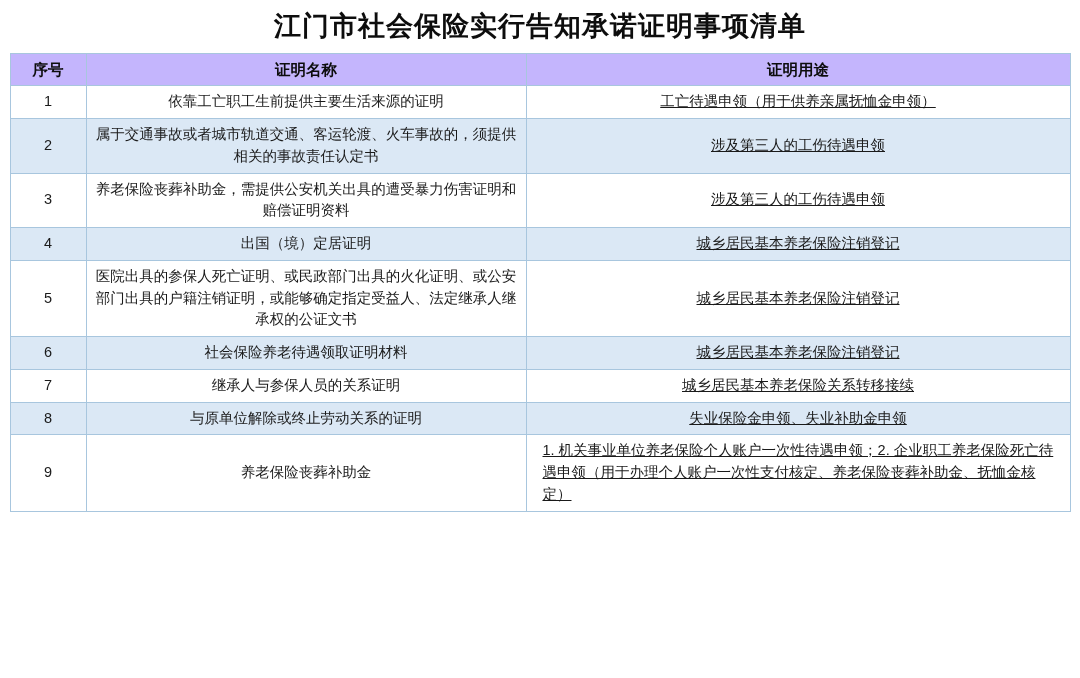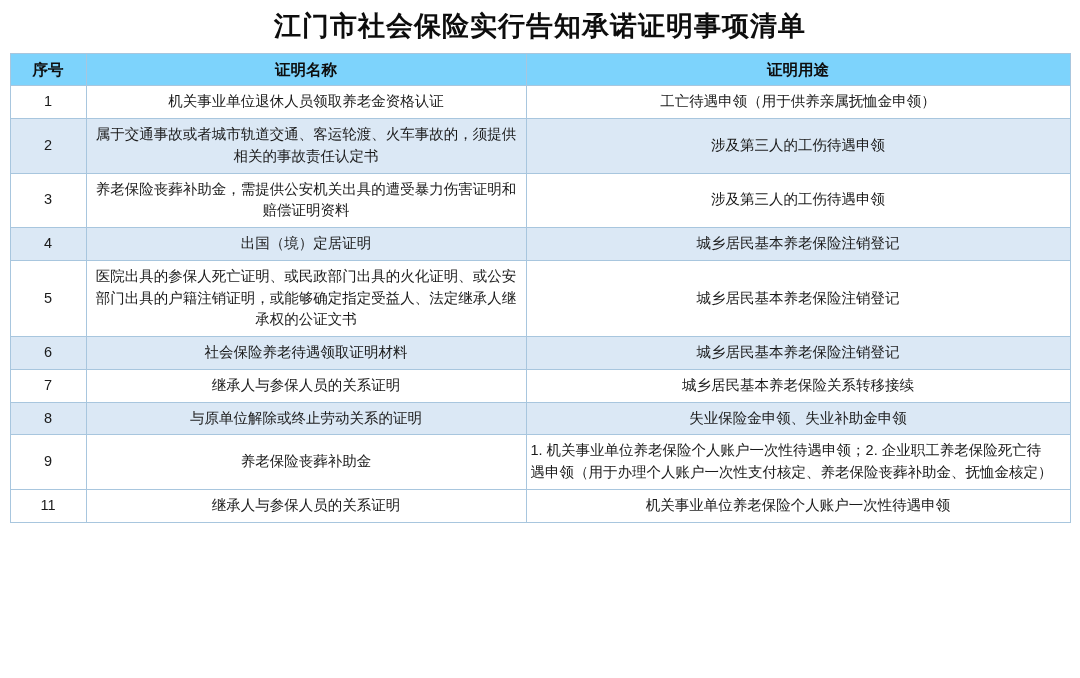--- a/index.html
+++ b/index.html
@@ -43,45 +43,46 @@
   table.list-table td {
     border: 1px solid #a8c6de;
     text-align: center;
     vertical-align: middle;
     font-size: 14.5px;
     line-height: 1.5;
     padding: 5px 8px;
     box-sizing: border-box;
   }
   table.list-table thead th {
-    background: #7dd3fc;
+    background: #c4b5fd;
     font-weight: bold;
     font-size: 15.5px;
     color: #0d0d0d;
     height: 30px;
     padding: 4px 6px;
   }
   tr.row-even td {
     background: #ffffff;
   }
   tr.row-odd td {
     background: #dbe8f5;
   }
   td.cell-no {
     font-size: 14.5px;
   }
   td.cell-name {
     text-align: center;
   }
   td.cell-use {
     text-align: center;
+    text-decoration: underline;
   }
   td.cell-use.left-align {
     text-align: left;
-    padding-left: 4px;
+    padding-left: 16px;
     padding-right: 16px;
   }
 </style>
 </head>
 <body>
 
 <div class="page">
 
   <div class="doc-title">江门市社会保险实行告知承诺证明事项清单</div>
 
@@ -94,21 +95,21 @@
     <thead>
       <tr>
         <th>序号</th>
         <th>证明名称</th>
         <th>证明用途</th>
       </tr>
     </thead>
     <tbody>
         <tr class="row-even">
           <td class="cell-no">1</td>
-          <td class="cell-name">机关事业单位退休人员领取养老金资格认证</td>
+          <td class="cell-name">依靠工亡职工生前提供主要生活来源的证明</td>
           <td class="cell-use">工亡待遇申领（用于供养亲属抚恤金申领）</td>
         </tr>
         <tr class="row-odd">
           <td class="cell-no">2</td>
           <td class="cell-name">属于交通事故或者城市轨道交通、客运轮渡、火车事故的，须提供相关的事故责任认定书</td>
           <td class="cell-use">涉及第三人的工伤待遇申领</td>
         </tr>
         <tr class="row-even">
           <td class="cell-no">3</td>
           <td class="cell-name">养老保险丧葬补助金，需提供公安机关出具的遭受暴力伤害证明和赔偿证明资料</td>
@@ -137,21 +138,16 @@
         <tr class="row-odd">
           <td class="cell-no">8</td>
           <td class="cell-name">与原单位解除或终止劳动关系的证明</td>
           <td class="cell-use">失业保险金申领、失业补助金申领</td>
         </tr>
         <tr class="row-even">
           <td class="cell-no">9</td>
           <td class="cell-name">养老保险丧葬补助金</td>
           <td class="cell-use left-align">1. 机关事业单位养老保险个人账户一次性待遇申领；2. 企业职工养老保险死亡待遇申领（用于办理个人账户一次性支付核定、养老保险丧葬补助金、抚恤金核定）</td>
         </tr>
-        <tr class="row-even">
-          <td class="cell-no">11</td>
-          <td class="cell-name">继承人与参保人员的关系证明</td>
-          <td class="cell-use">机关事业单位养老保险个人账户一次性待遇申领</td>
-        </tr>
       </tbody>
   </table>
 
 </div>
 
 </body></html>

